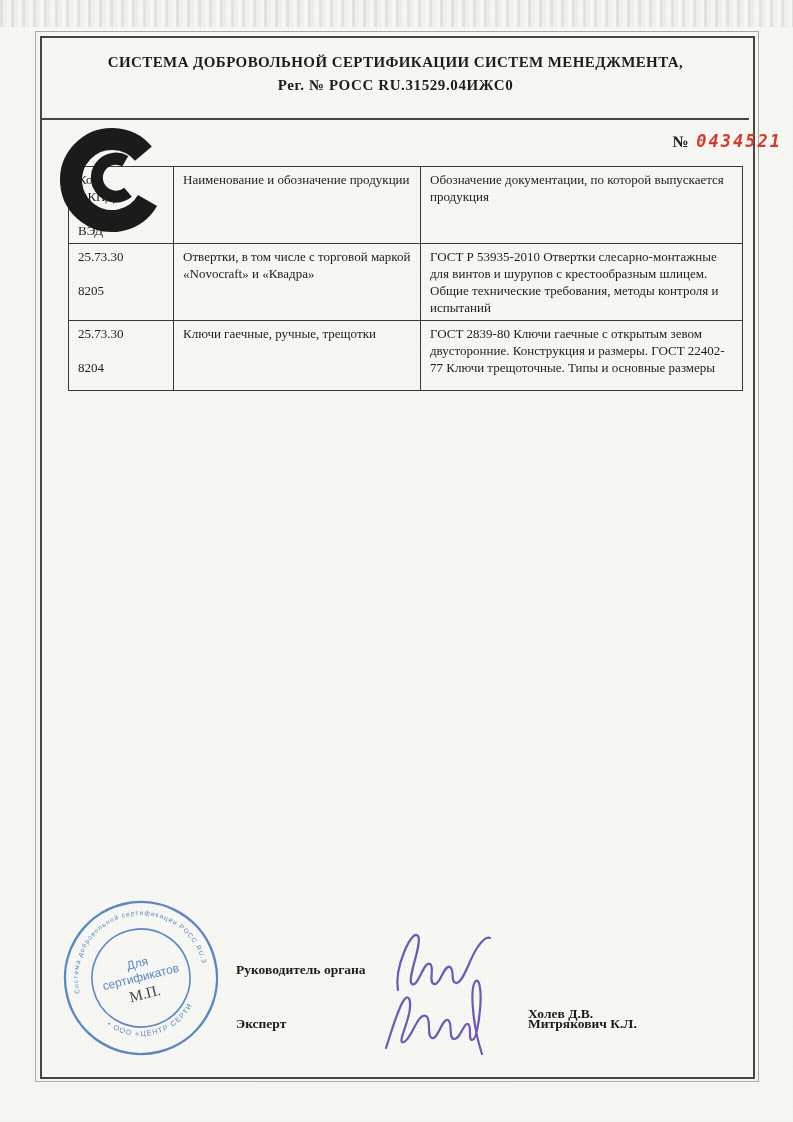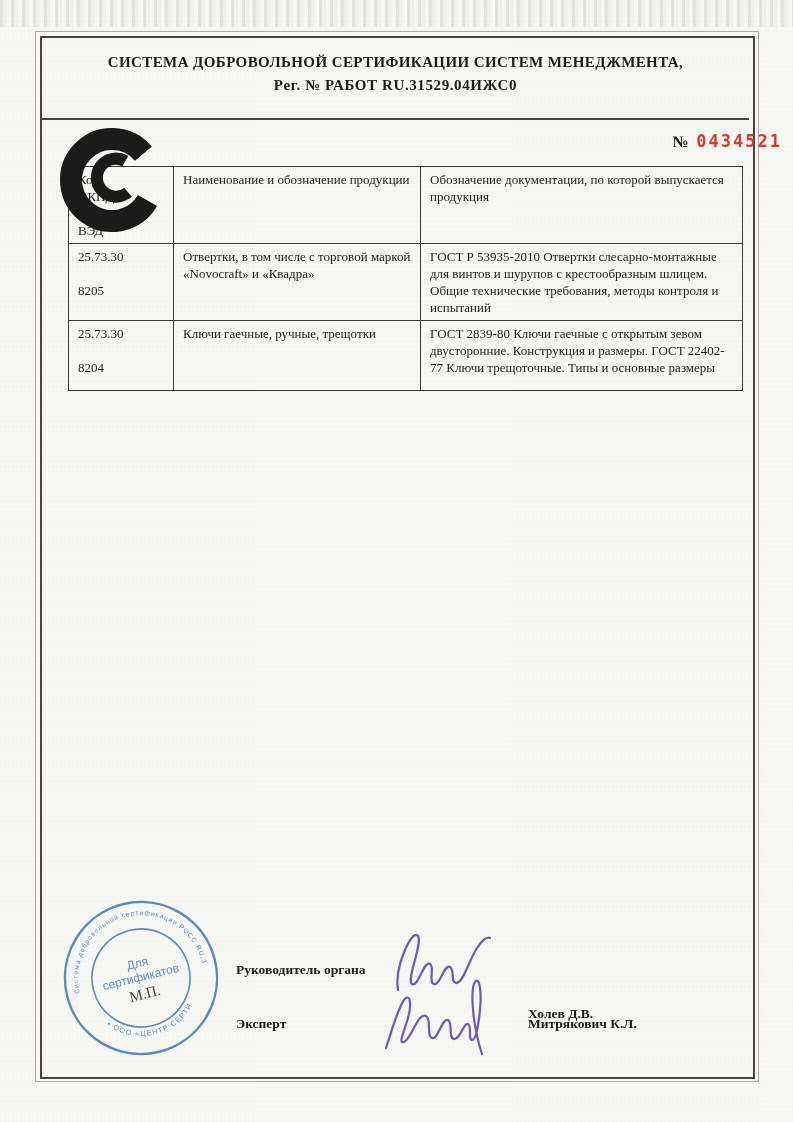--- a/index.html
+++ b/index.html
@@ -19,21 +19,21 @@
   .frame-inner{position:absolute;left:40px;top:36px;width:711px;height:1039px;
         border:2px solid #46463f;}
   .header-box{position:absolute;left:42px;top:38px;width:707px;height:80px;
         border-bottom:2px solid #46463f;text-align:center;}
   .title{font-weight:bold;font-size:15px;color:#1c1c1a;letter-spacing:.4px;line-height:23px;}
   .title.first{margin-top:13px;}
   .reg{font-weight:bold;font-size:15px;color:#1c1c1a;letter-spacing:.6px;margin-top:3px;}
   .blank-no{position:absolute;top:131px;right:55px;}
   .no-label{font-weight:bold;font-size:16px;color:#222;margin-right:8px;}
   .no-value{font-family:"DejaVu Sans Mono", monospace;font-weight:bold;font-size:17px;
-        letter-spacing:2px;color:#d5382c;}
+        letter-spacing:2px;color:#d5382c;font-style:italic;}
   .logo{position:absolute;left:50px;top:124px;z-index:5;}
   table.prod{position:absolute;left:68px;top:166px;width:674px;border-collapse:collapse;
         table-layout:fixed;font-size:13px;color:#1d1d1b;}
   table.prod td{border:1px solid #3a3a34;vertical-align:top;padding:4px 8px 4px 9px;
         line-height:17px;}
   td.pre{white-space:pre-line;}
   .sig-label{position:absolute;font-weight:bold;font-size:13.5px;color:#1c1c1a;}
   .sig-svg{position:absolute;z-index:4;}
   .stamp-wrap{position:absolute;left:56px;top:893px;width:170px;height:170px;
         transform:rotate(-14deg);opacity:.92;z-index:3;}
@@ -45,21 +45,21 @@
 <body>
 
 <div class="page">
 
   <div class="scan-strip"></div>
   <div class="frame-outer"></div>
   <div class="frame-inner"></div>
 
   <div class="header-box">
     <div class="title first">СИСТЕМА ДОБРОВОЛЬНОЙ СЕРТИФИКАЦИИ СИСТЕМ МЕНЕДЖМЕНТА,</div>
-    <div class="reg">Рег. №   РАБОТ  RU.31529.04ИЖС0</div>
+    <div class="reg">Рег. №   РОСС  RU.31529.04ИЖС0</div>
   </div>
 
   <div class="blank-no">
     <span class="no-label">№</span><span class="no-value">0434521</span>
   </div>
 
   <svg class="logo" width="128" height="114" viewBox="0 0 128 114">
     <g transform="rotate(-5 62 56)" stroke="#1b1b1b" fill="none" stroke-linecap="butt">
       <path d="M 95.6 32.5 A 41 41 0 1 0 95.6 79.5" stroke-width="22"></path>
       <path d="M 76.9 38.4 A 19 19 0 1 0 76.9 69.6" stroke-width="12"></path>

